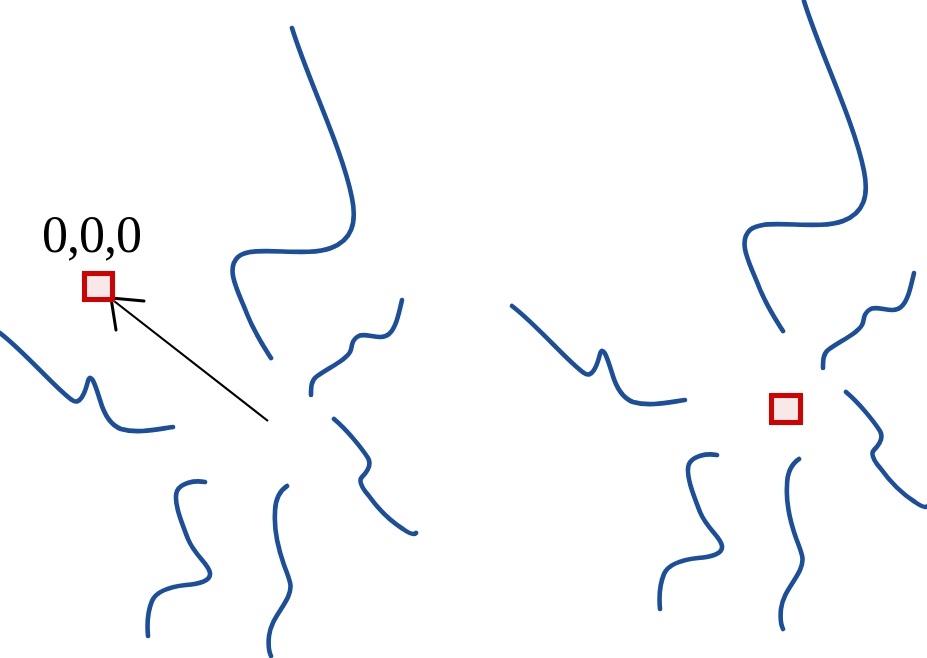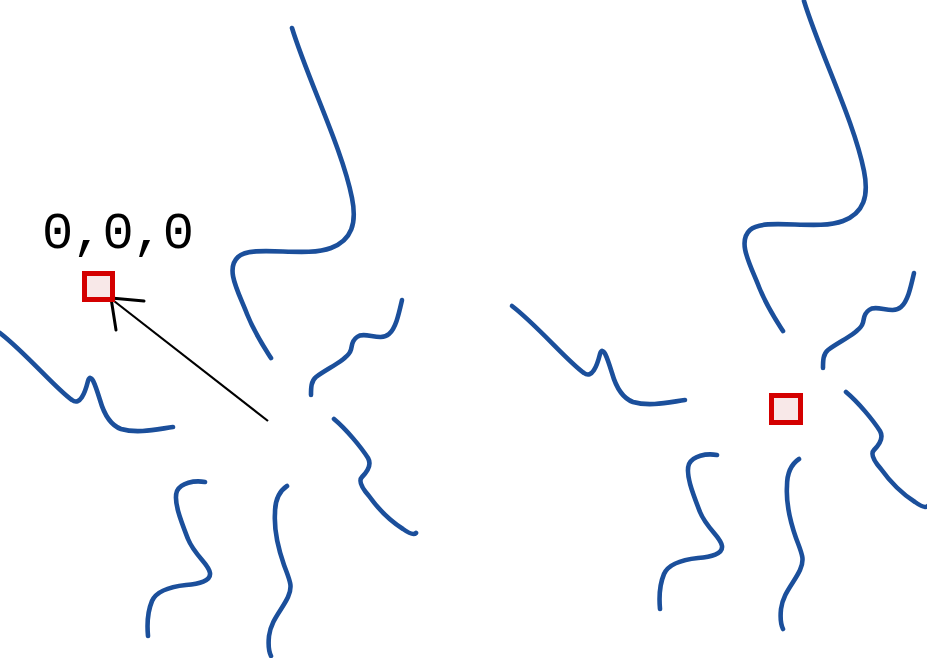--- a/index.html
+++ b/index.html
@@ -6,21 +6,21 @@
     margin: 0;
     padding: 0;
     background: #ffffff;
   }
   .stage {
     position: relative;
     width: 927px;
     height: 658px;
     overflow: hidden;
     background: var(--background, #ffffff);
-    font-family: Liberation Mono, monospace;
+    font-family: Liberation Serif, serif;
   }
   svg.diagram {
     position: absolute;
     left: 0;
     top: 0;
   }
   .river {
     fill: none;
     stroke: var(--river-blue, #1b4f9b);
     stroke-width: 4.6;

